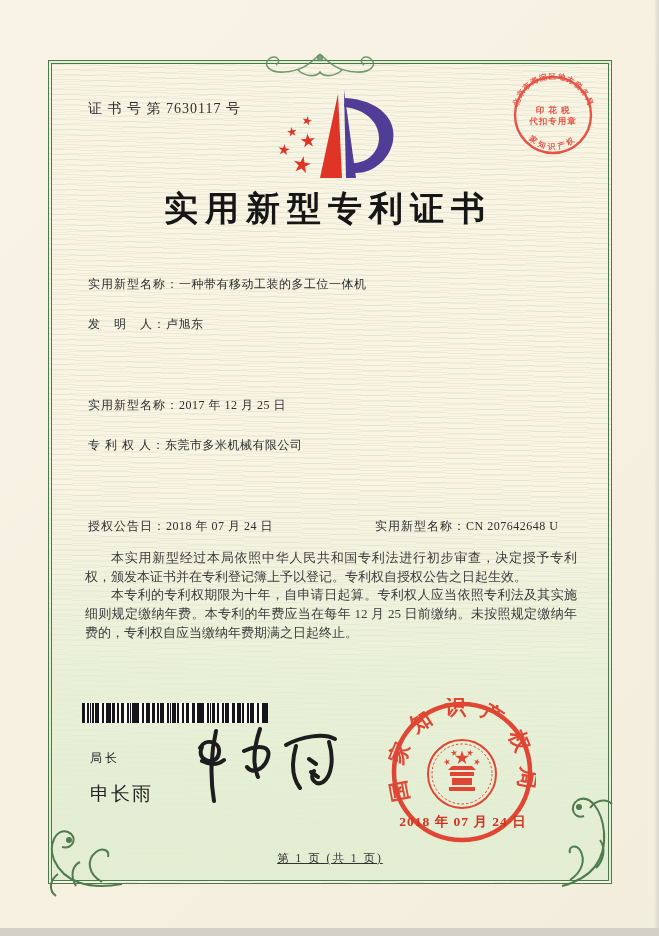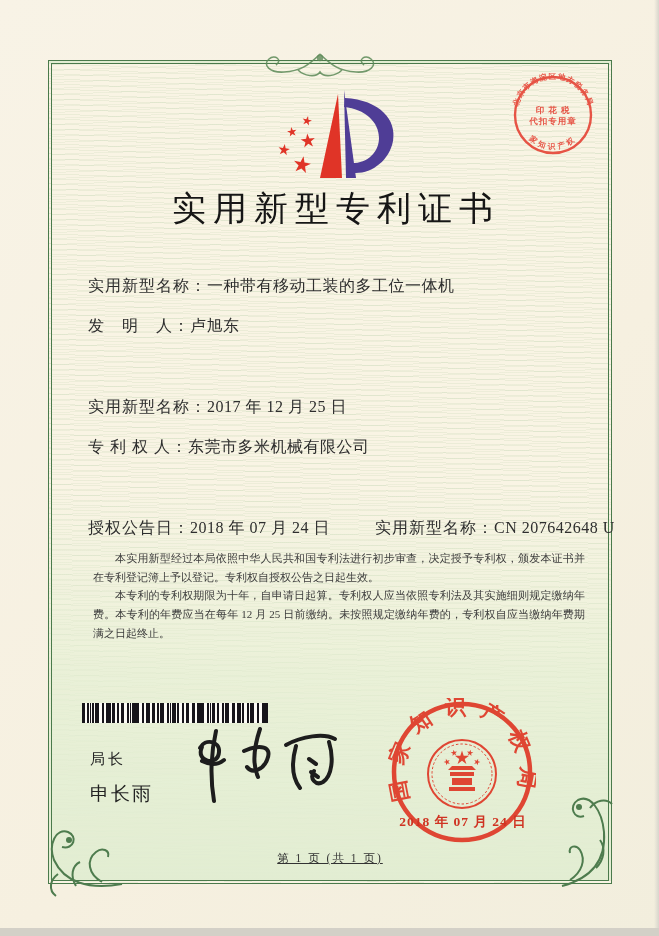--- a/index.html
+++ b/index.html
@@ -16,38 +16,38 @@
     position:absolute;left:48px;top:60px;width:564px;height:824px;
     box-sizing:border-box;border:4px double #4a7a4b;
     background:
       linear-gradient(180deg, rgba(250,245,230,.0) 0%, rgba(240,244,224,.0) 52%, rgba(228,239,211,.75) 76%, #e2edd2 100%),
       repeating-linear-gradient(2deg, rgba(140,185,130,.13) 0 1px, rgba(0,0,0,0) 1px 5px),
       repeating-linear-gradient(-2deg, rgba(140,185,130,.11) 0 1px, rgba(0,0,0,0) 1px 6px),
       #f9f4e4;
   }
   .abs{position:absolute;}
   .cert-no{left:88px;top:100px;font-size:14px;color:#2f2f2f;letter-spacing:1px;}
-  .title{left:54px;top:186px;width:564px;text-align:center;font-size:34px;font-weight:normal;
+  .title{left:46px;top:186px;width:564px;text-align:center;font-size:34px;font-weight:bold;
          color:#161616;letter-spacing:7px;}
-  .frow{left:88px;font-size:16px;color:#2e2e2e;white-space:nowrap;}
+  .frow{left:88px;font-size:12px;color:#2e2e2e;white-space:nowrap;}
   .flabel{letter-spacing:1px;}
   .fval{letter-spacing:.5px;}
   .fval-block{display:inline-block;vertical-align:top;}
   .fval-block div{line-height:21px;}
-  .paras{left:85px;top:549px;width:492px;font-size:11px;line-height:18.7px;color:#3c3c3c;
-         text-align:justify;margin-left:8px;}
+  .paras{left:85px;top:549px;width:492px;font-size:13px;line-height:18.7px;color:#3c3c3c;
+         text-align:justify;}
   .paras p{margin:0;text-indent:2em;}
   .barcode{left:82px;top:703px;width:186px;height:20px;
     background:
       repeating-linear-gradient(90deg,#17151a 0 2px,rgba(0,0,0,0) 2px 5px),
       repeating-linear-gradient(90deg,#17151a 0 1px,rgba(0,0,0,0) 1px 8px),
       repeating-linear-gradient(90deg,#17151a 0 3px,rgba(0,0,0,0) 3px 13px),
       #fdfcf7;
   }
-  .signer-title{left:90px;top:750px;font-size:15px;color:#222;letter-spacing:3px;}
+  .signer-title{left:90px;top:750px;font-size:12px;color:#222;letter-spacing:3px;}
   .signer-name{left:90px;top:781px;font-size:19px;color:#222;letter-spacing:2px;}
   .sig-svg{left:178px;top:715px;}
   .seal-svg{left:388px;top:698px;opacity:.92;}
   .seal-date{left:392px;top:813px;width:142px;text-align:center;font-size:13.5px;font-weight:bold;
              color:#cf3322;letter-spacing:1px;}
   .footer{left:48px;top:851px;width:564px;text-align:center;font-size:11.5px;color:#333;letter-spacing:2px;text-decoration:underline;}
   .logo-svg{left:278px;top:86px;}
   .tax-svg{left:511px;top:73px;opacity:.85;}
   .orn{color:#4e7c4e;}
 </style>
@@ -80,20 +80,21 @@
   <svg class="abs orn" style="left:556px;top:788px" width="64" height="108" viewBox="0 0 64 108">
     <g fill="none" stroke="#4e7c4e" stroke-width="2">
       <path d="M6,98 C36,90 50,72 48,44 C46,22 34,6 22,12 C12,18 18,32 28,28"></path>
       <path d="M14,92 C26,84 30,72 24,62 C20,56 12,58 14,65"></path>
       <path d="M40,80 C48,72 50,60 44,52"></path>
       <path d="M34,20 C40,12 50,10 56,16"></path>
     </g>
     <circle cx="23" cy="19" r="3" fill="#4e7c4e"></circle>
   </svg>
 
+  <div class="abs cert-no">证 书 号 第 7630117 号</div>
 
   <svg class="abs logo-svg" width="140" height="100" viewBox="0 0 140 100">
     <defs>
       <path id="star" d="M0,-1 L-0.225,-0.309 L-0.951,-0.309 L-0.363,0.118 L-0.588,0.809 L0,0.382 L0.588,0.809 L0.363,0.118 L0.951,-0.309 L0.225,-0.309 Z"></path>
     </defs>
     <path d="M42,92 L60,8 L64,92 Z" fill="#e03427"></path>
     <path d="M68,92 L66,4 L78,92 Z" fill="#4f3d96"></path>
     <path d="M67,12 C102,14 119,34 115,55 C111,77 89,91 70,86 L70,77 C88,79 101,67 101,52 C101,36 87,23 66,21 Z" fill="#4f3d96"></path>
     <g fill="#e03427">
       <use href="#star" transform="translate(29,35) scale(5) rotate(12)"></use>

